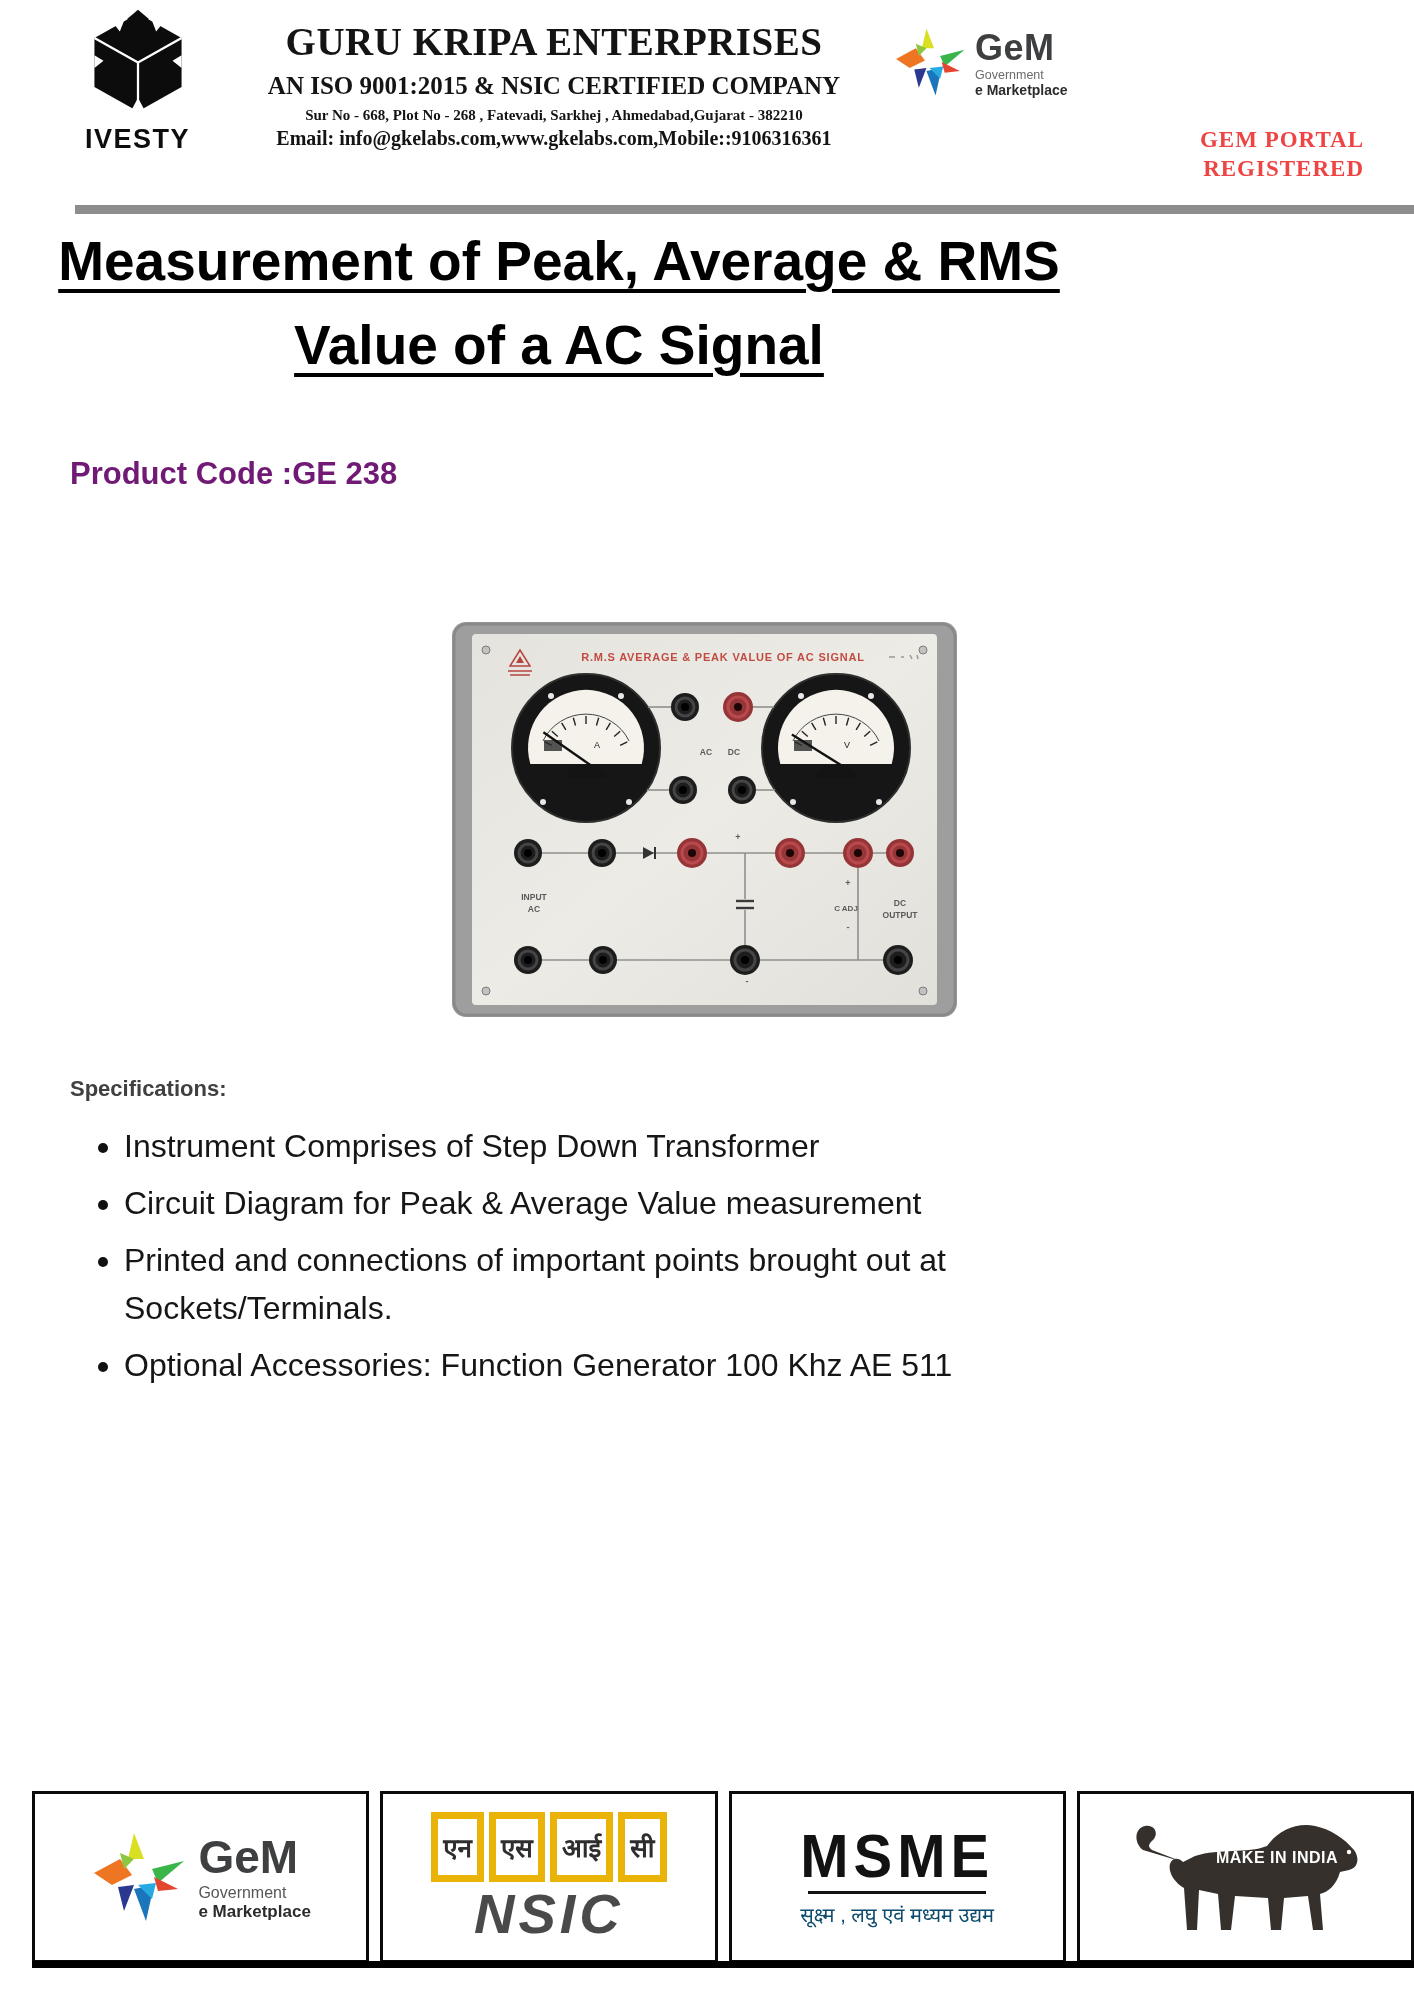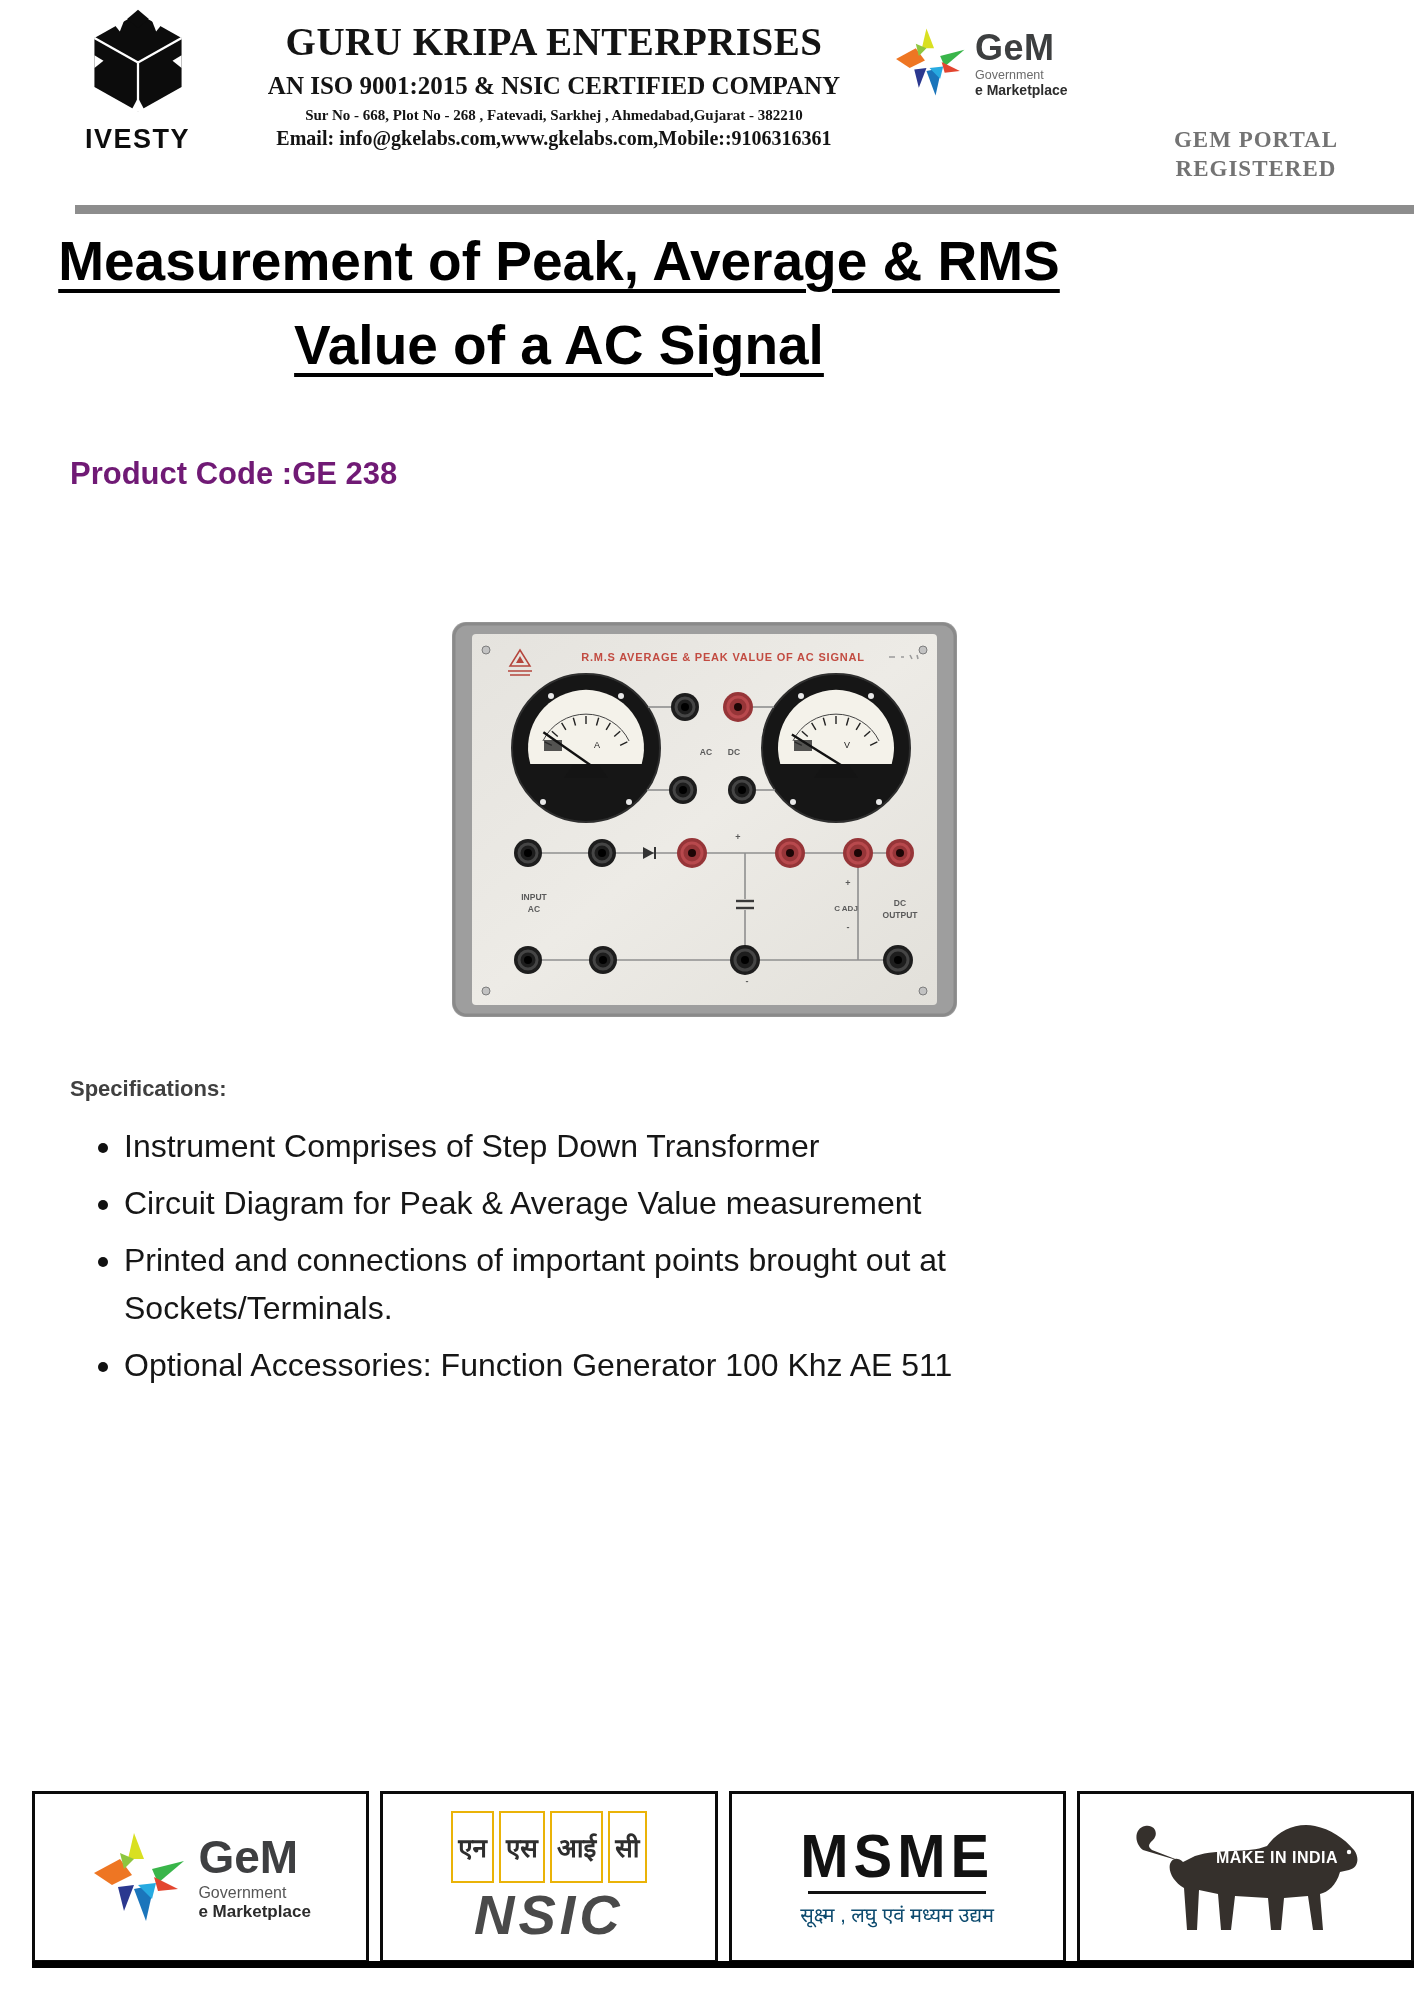--- a/index.html
+++ b/index.html
@@ -18,23 +18,23 @@
   .addr{font-size:15px;font-weight:bold;margin-top:7px;}
   .mail{font-size:20px;font-weight:bold;margin-top:3px;}
 
   .gem-head{position:absolute;left:893px;top:24px;width:300px;display:flex;align-items:flex-start;}
   .gem-head svg{width:76px;height:76px;flex:0 0 auto;}
   .gem-head-text{margin-left:6px;line-height:1;padding-top:6px;}
   .gem-name{font-size:36px;font-weight:bold;color:#3d3f40;letter-spacing:.5px;}
   .gem-sub1{font-size:12.5px;color:#6b6b6b;margin-top:3px;}
   .gem-sub2{font-size:14px;font-weight:bold;color:#2d2d2d;margin-top:1px;}
 
-  .gem-portal{position:absolute;left:1148px;top:126px;width:216px;text-align:center;
+  .gem-portal{position:absolute;left:1148px;top:126px;width:216px;text-align:right;
               font-family:"Liberation Serif",serif;font-weight:bold;font-size:23px;
-              color:#737373;letter-spacing:1px;line-height:1.25;}
+              color:#ef4444;letter-spacing:1px;line-height:1.25;}
 
   .divider{position:absolute;left:75px;top:205px;width:1339px;height:9px;background:#8d8d8d;}
 
   
   .title{position:absolute;left:0;top:220px;width:1118px;text-align:center;
          font-size:55px;font-weight:bold;color:#000;line-height:1.52;}
   .title span{display:block;text-decoration:underline;text-decoration-thickness:4px;text-underline-offset:9px;}
 
   .pcode{position:absolute;left:70px;top:456px;font-size:31px;font-weight:bold;color:#701a75;}
 
@@ -56,21 +56,21 @@
 
   .fgem{display:flex;align-items:center;}
   .fgem svg{width:100px;height:100px;}
   .fgem-text{margin-left:8px;line-height:1;}
   .fgem-name{font-size:46px;font-weight:bold;color:#3e3f41;}
   .fgem-sub1{font-size:16px;color:#565656;margin-top:5px;}
   .fgem-sub2{font-size:17px;font-weight:bold;color:#2c2c2c;margin-top:2px;}
 
   .fnsic{text-align:center;}
   .fnsic-hindi{display:flex;gap:5px;justify-content:center;}
-  .fnsic-hindi span{border:2px solid #eab308;padding:16px 5px;font-size:26px;font-weight:bold;color:#2e2e2e;}
+  .fnsic-hindi span{border:7px solid #eab308;padding:10px 5px;font-size:26px;font-weight:bold;color:#2e2e2e;}
   .fnsic-name{font-size:56px;font-weight:900;font-style:italic;color:#4a4a4a;letter-spacing:4px;margin-top:4px;line-height:1;}
 
   .fmsme{text-align:center;}
   .fmsme-name{font-size:58px;font-weight:900;color:#121212;letter-spacing:5px;line-height:1;transform:scaleY(1.05);}
   .fmsme-line{height:3px;background:#111;margin:6px 8px 7px 8px;}
   .fmsme-hindi{font-size:20px;font-weight:normal;color:#0c4a6e;}
 
   .fmii svg{width:250px;height:130px;}
 </style>
 </head>

